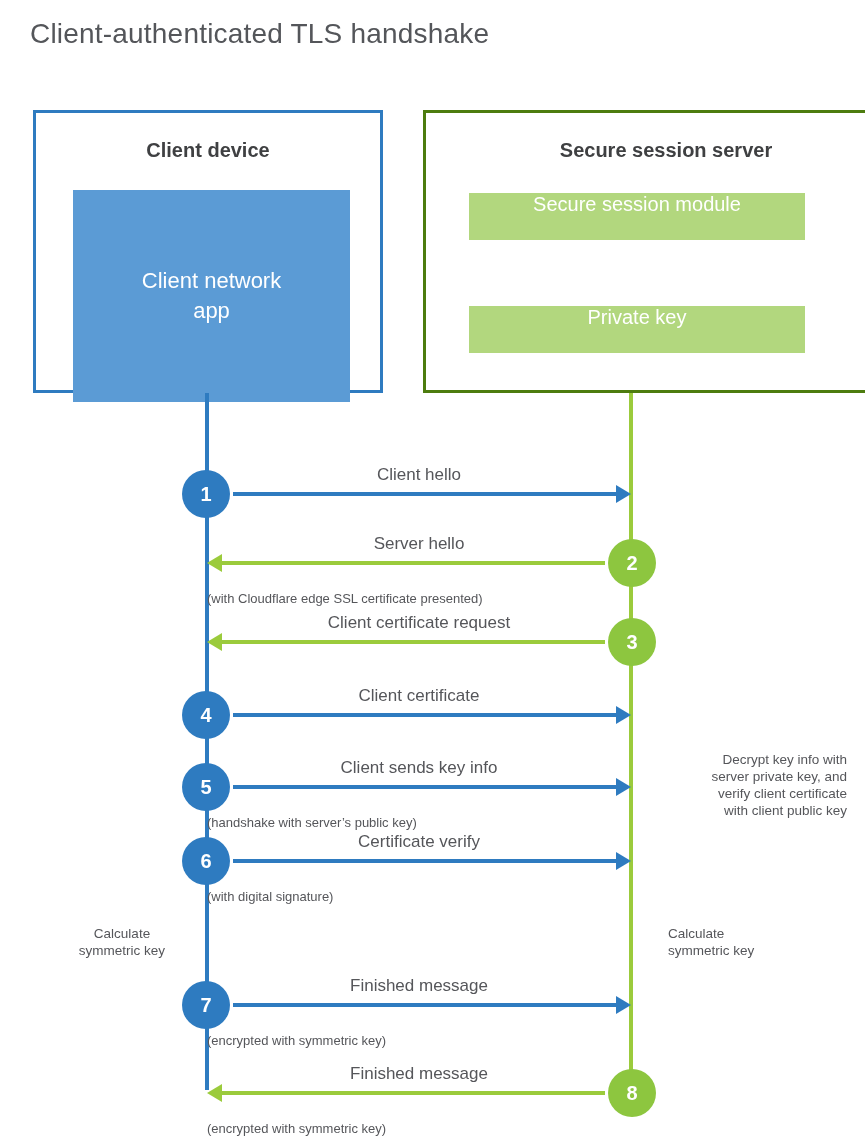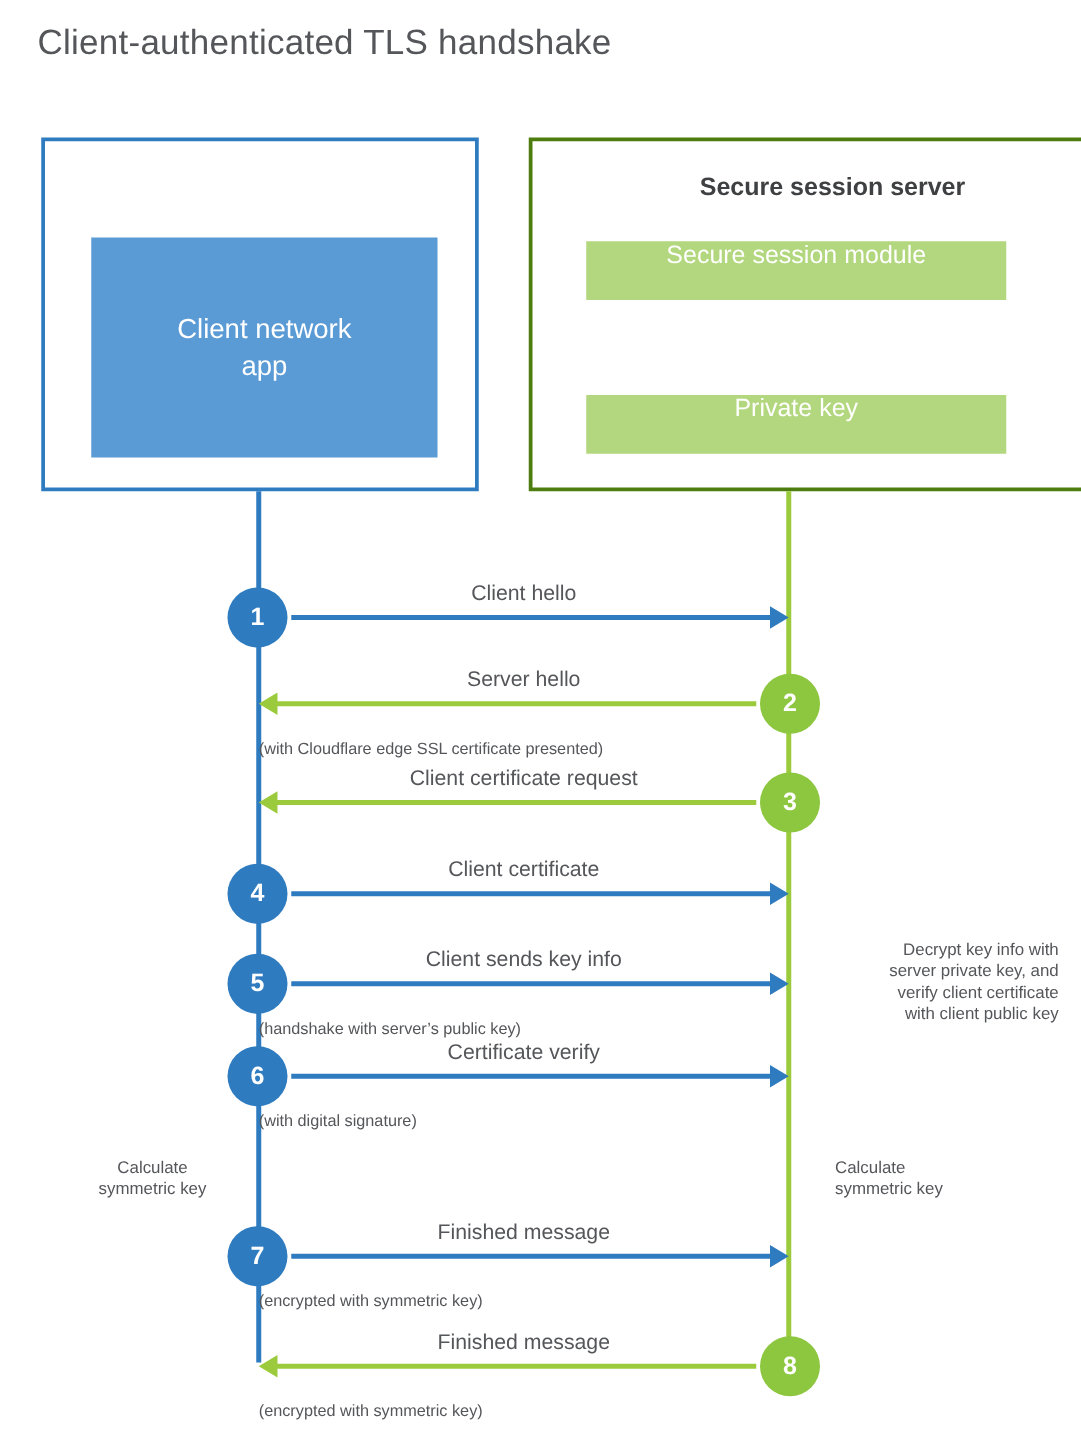--- a/index.html
+++ b/index.html
@@ -18,31 +18,31 @@
 
   
   .actor-box{position:absolute;top:110px;height:283px;background:#fff;box-sizing:border-box;}
   .client-box{left:33px;width:350px;border:3px solid #2e7bc0;}
   .server-box{left:423px;width:486px;border:3px solid #4d7c0f;}
   .actor-title{
     margin-top:26px;text-align:center;
     font-size:20px;font-weight:bold;color:#3f4042;
   }
   .client-app{
-    position:absolute;left:37px;top:77px;width:277px;height:176px;
+    position:absolute;left:37px;top:77px;width:277px;height:212px;
     background:#5b9bd5;color:#fff;font-size:22px;line-height:1.35;
     display:flex;align-items:center;justify-content:center;text-align:center;
   }
   .client-app span{display:block;max-width:170px;}
   .server-bar{
     position:absolute;left:43px;width:336px;height:47px;
     background:#b2d77e;color:#fff;font-size:20px;
     display:flex;align-items:flex-start;justify-content:center;text-align:center;
   }
-  .bar-0{top:80px;} .bar-1{top:142px;} .bar-2{top:203px;}
+  .bar-0{top:80px;} .bar-1{top:142px;} .bar-2{top:193px;}
 
   
   .vline{position:absolute;top:393px;width:4px;}
   .vline-blue{left:205px;height:697px;background:#2e7bc0;}
   .vline-green{left:629px;height:700px;background:#9bcb3c;}
 
   
   .step{position:absolute;left:207px;width:424px;height:0;}
   .circle{
     position:absolute;top:-24px;width:48px;height:48px;border-radius:50%;
@@ -79,20 +79,21 @@
   .calc-right{left:668px;top:925px;width:130px;text-align:left;}
 </style>
 </head>
 <body>
 
 <div class="canvas">
 
   <div class="page-title">Client-authenticated TLS handshake</div>
 
   <div class="actor-box client-box">
+    <div class="actor-title">Client device</div>
     <div class="client-app">
       <span>Client network app</span>
     </div>
   </div>
 
   <div class="actor-box server-box">
     <div class="actor-title">Secure session server</div>
     <div class="server-bar bar-0">
       <span>Secure session module</span>
     </div>

